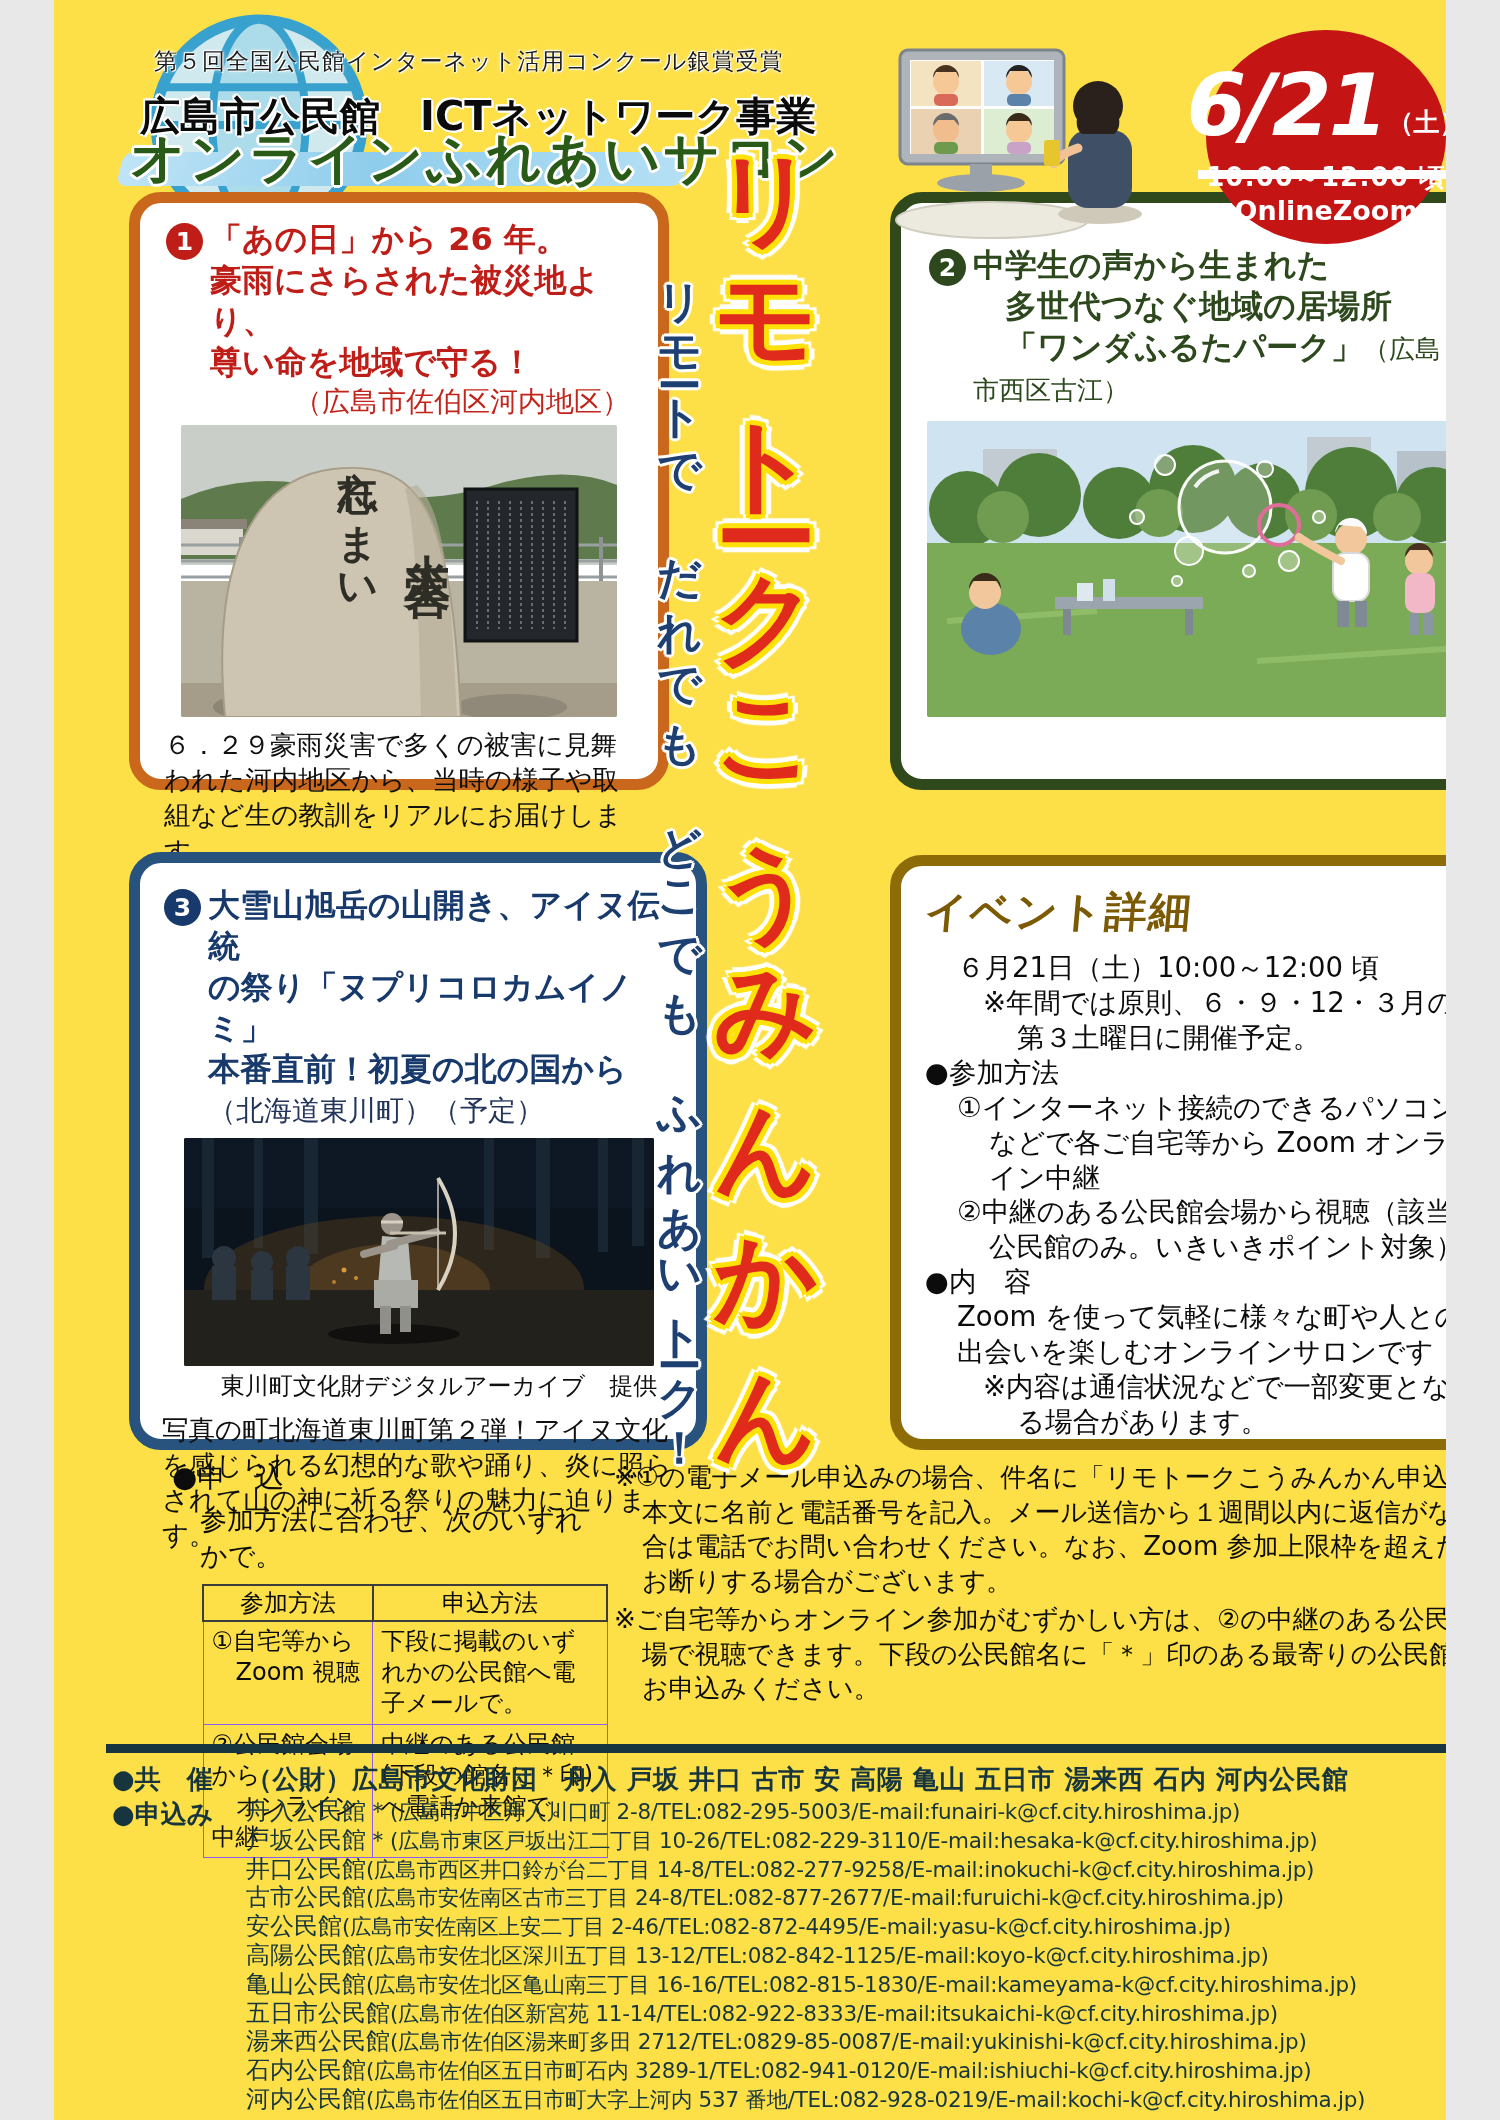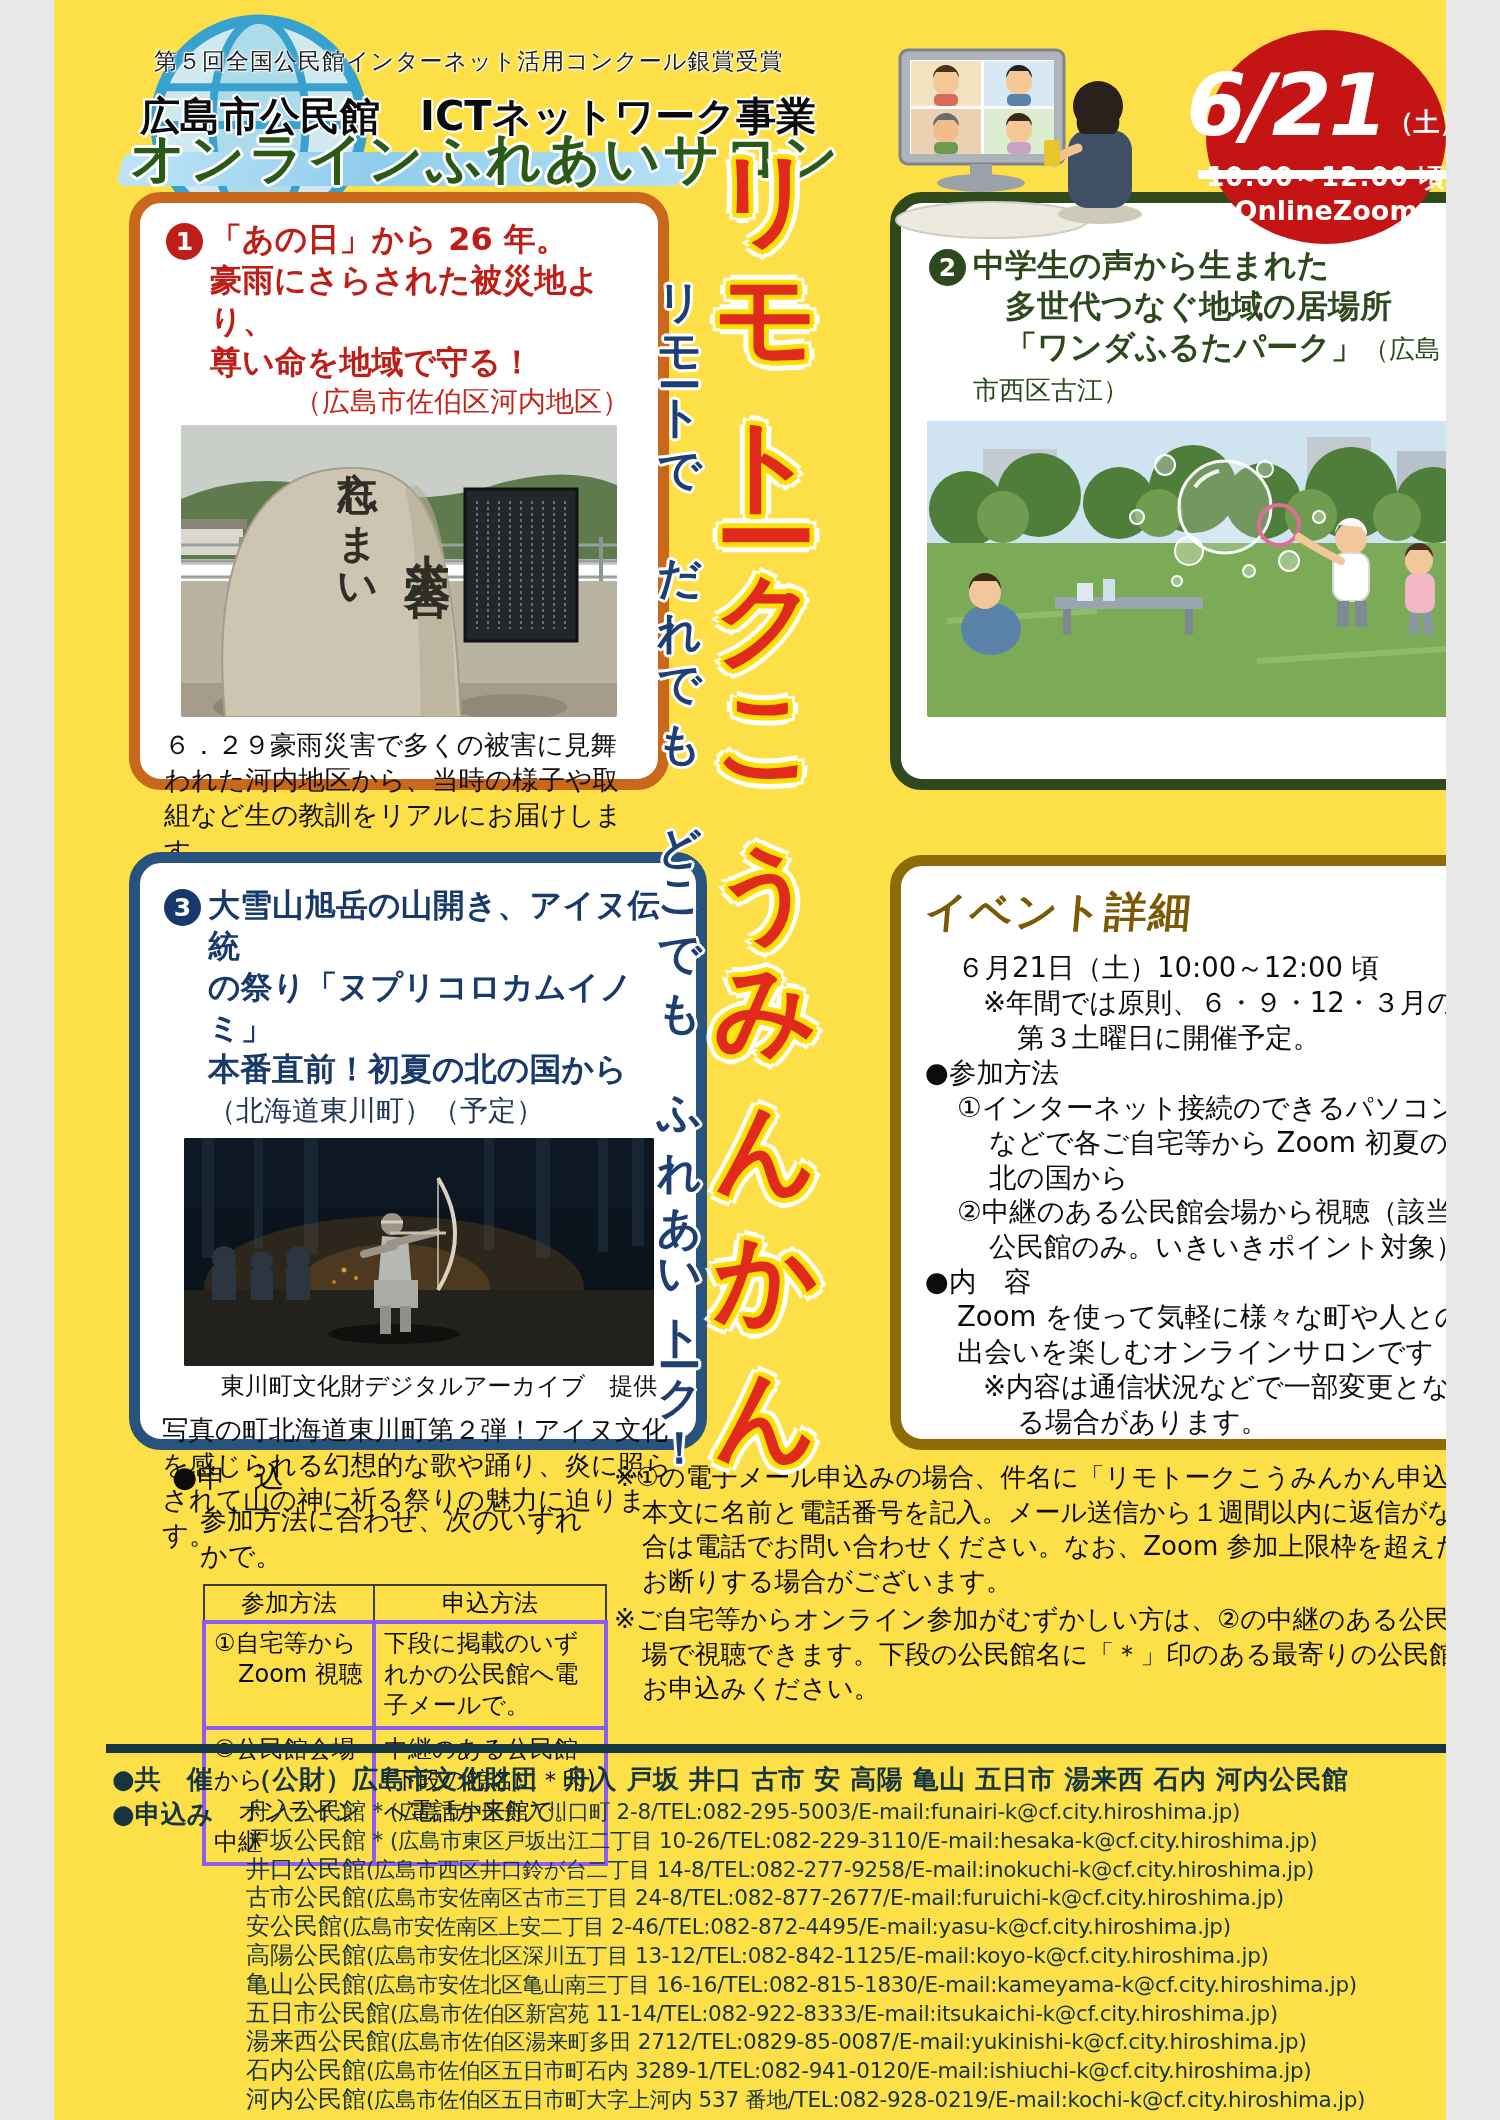--- a/index.html
+++ b/index.html
@@ -83,21 +83,21 @@
   .k-body{padding-left:32px;}
   .k-hang{padding-left:64px;text-indent:-32px;}
   .k-note{padding-left:92px;text-indent:-34px;}
 
   
   .apply{position:absolute;left:118px;top:1458px;width:436px;z-index:5;color:#0c0c0c;}
   .apply-title{font-size:29px;}
   .apply-sub{font-size:27px;padding-left:28px;margin-top:4px;}
   .apply table{margin:10px 0 0 30px;border-collapse:collapse;}
   .apply th{font-size:24px;font-weight:normal;border:2px solid #3c3c3c;padding:1px 8px;text-align:center;}
-  .apply td{font-size:24px;border:4px solid #8b5cf6;padding:4px 8px;vertical-align:top;line-height:1.3;}
+  .apply td{font-size:24px;border:1px solid #8b5cf6;padding:4px 8px;vertical-align:top;line-height:1.3;}
   .apply td.m{white-space:pre-line;width:168px;}
   .apply td.h{width:248px;}
   .notes{position:absolute;left:560px;top:1460px;width:894px;z-index:5;}
   .note{font-size:26px;line-height:1.33;color:#0c0c0c;padding-left:28px;text-indent:-28px;margin-bottom:4px;}
 
   
   .footer-bar{position:absolute;left:52px;top:1744px;width:1396px;height:9px;background:#16353e;z-index:5;}
   .footer{position:absolute;left:58px;top:1762px;width:1400px;z-index:5;color:#16353e;}
   .f-row{display:flex;align-items:flex-start;}
   .f-label{font-weight:bold;font-size:26px;width:134px;flex:none;}
@@ -346,21 +346,21 @@
     <div class="details-title">イベント詳細</div>
     <div class="details-lines">
 
 
         <div class="dl k-body">６月21日（土）10:00～12:00 頃</div>
 
         <div class="dl k-note">※年間では原則、６・９・12・３月の第３土曜日に開催予定。</div>
 
         <div class="dl k-bullet">●参加方法</div>
 
-        <div class="dl k-hang">①インターネット接続のできるパソコンなどで各ご自宅等から Zoom 初夏の北の国から</div>
+        <div class="dl k-hang">①インターネット接続のできるパソコンなどで各ご自宅等から Zoom オンライン中継</div>
 
         <div class="dl k-hang">②中継のある公民館会場から視聴（該当公民館のみ。いきいきポイント対象）</div>
 
         <div class="dl k-bullet">●内　容</div>
 
         <div class="dl k-body">Zoom を使って気軽に様々な町や人との出会いを楽しむオンラインサロンです</div>
 
         <div class="dl k-note">※内容は通信状況などで一部変更となる場合があります。</div>
       </div>
   </div>

